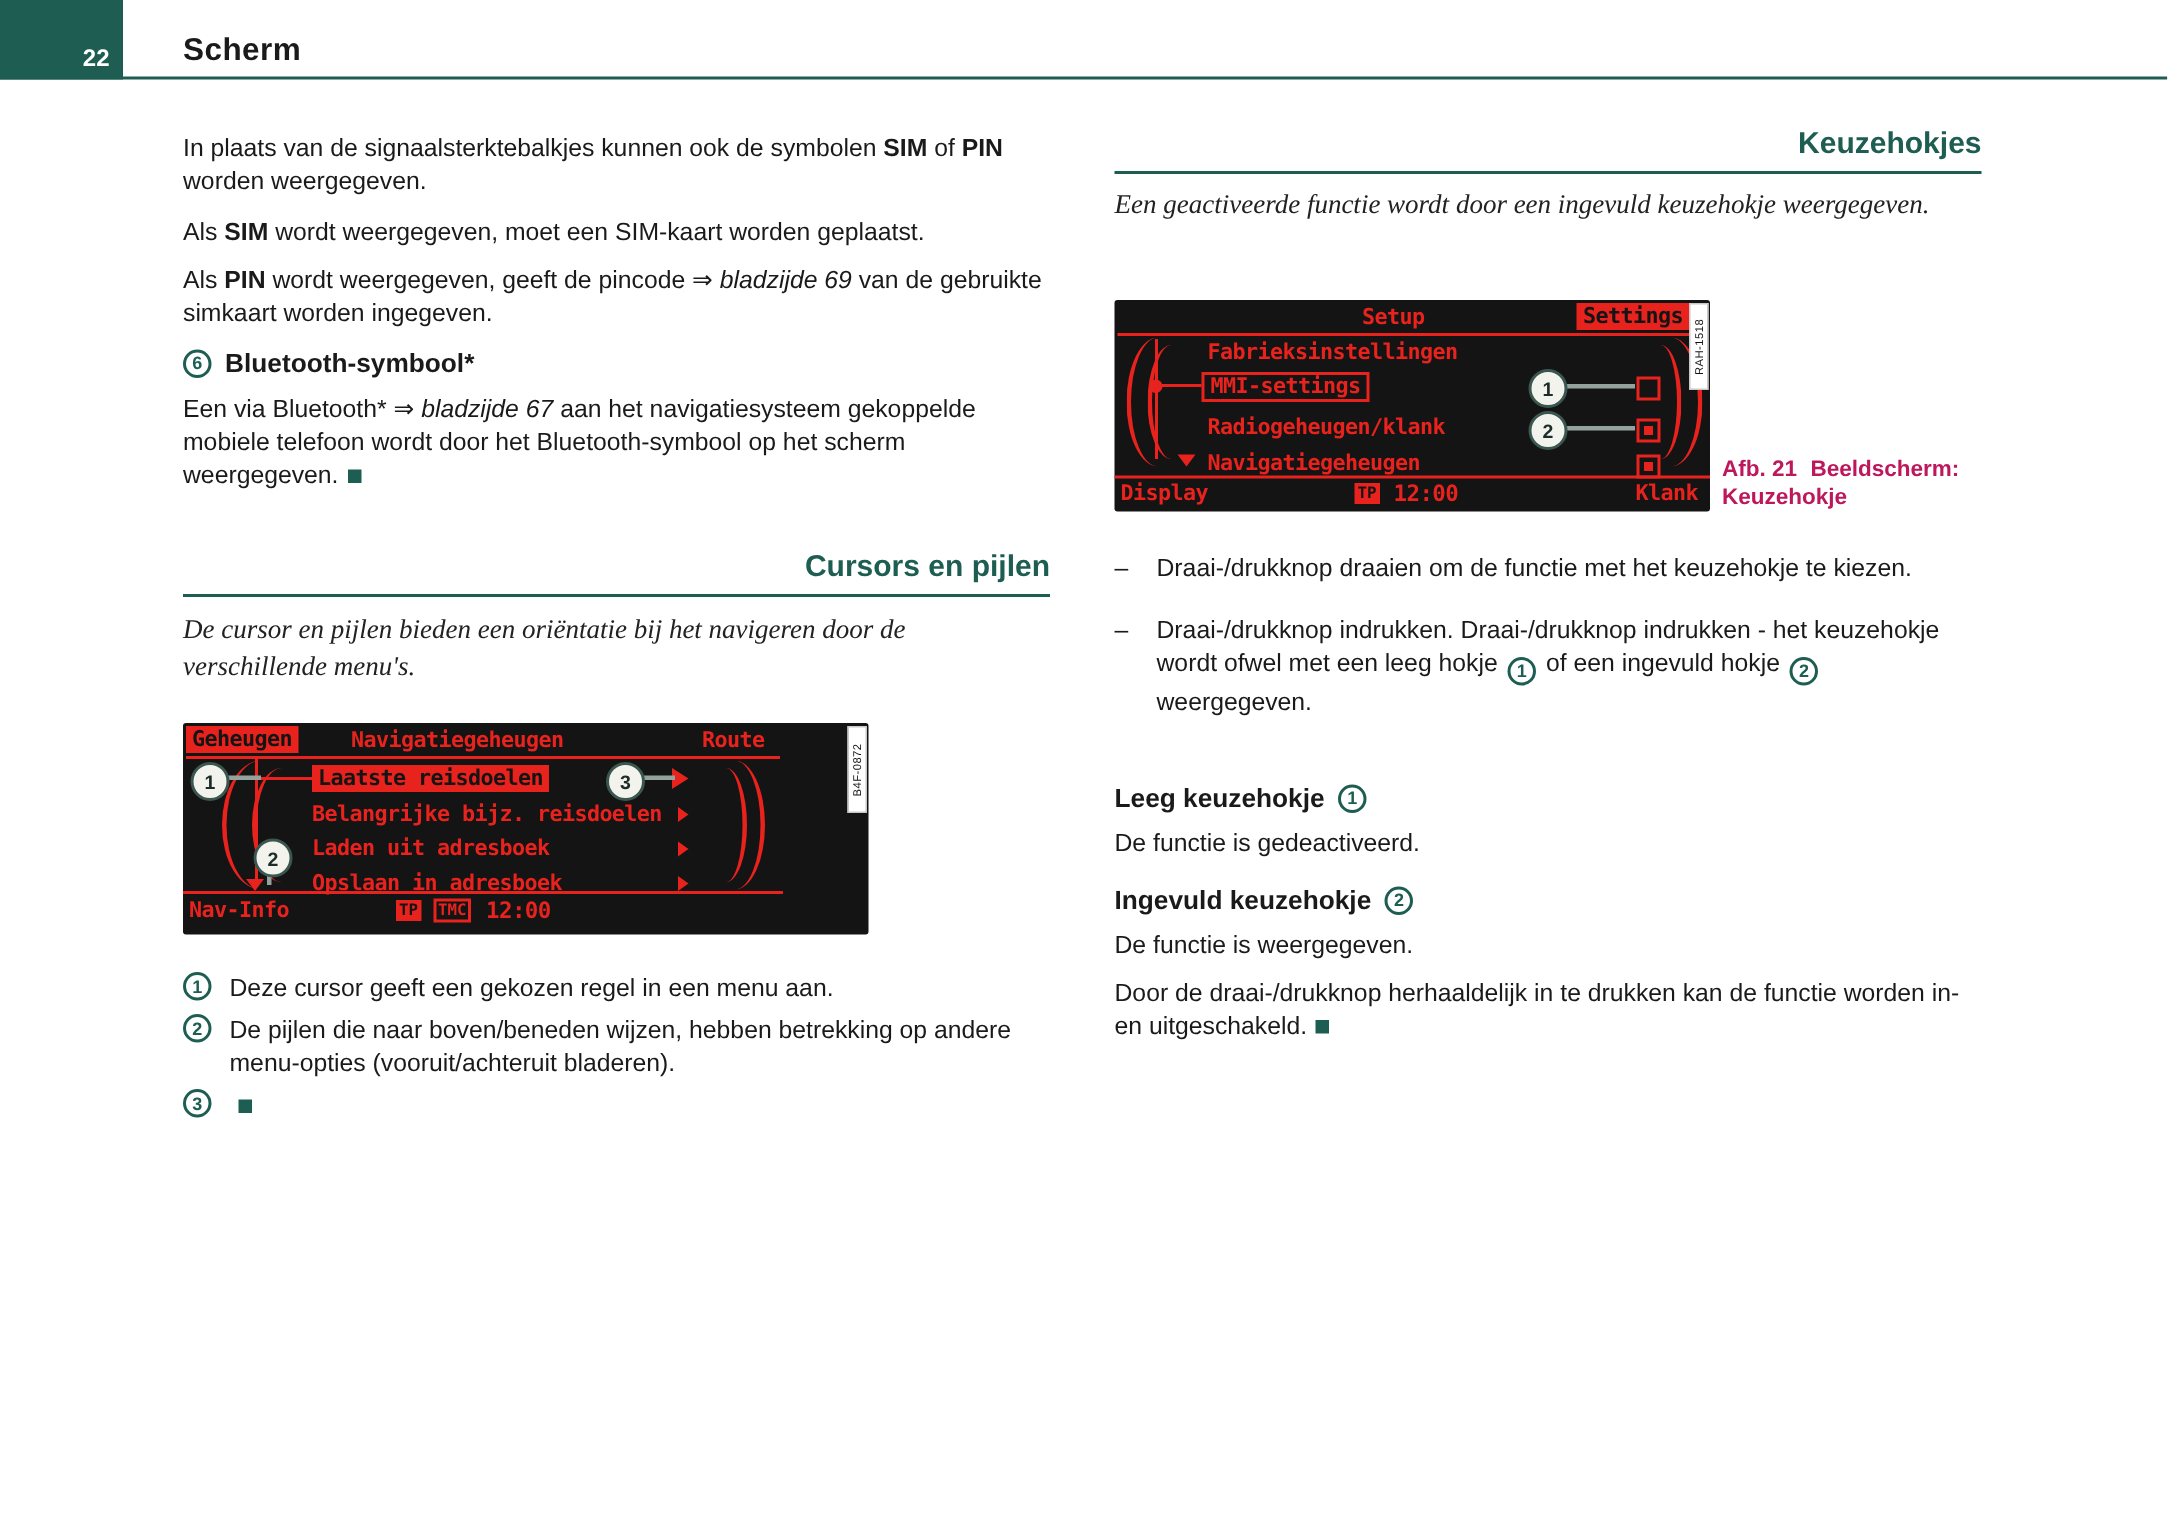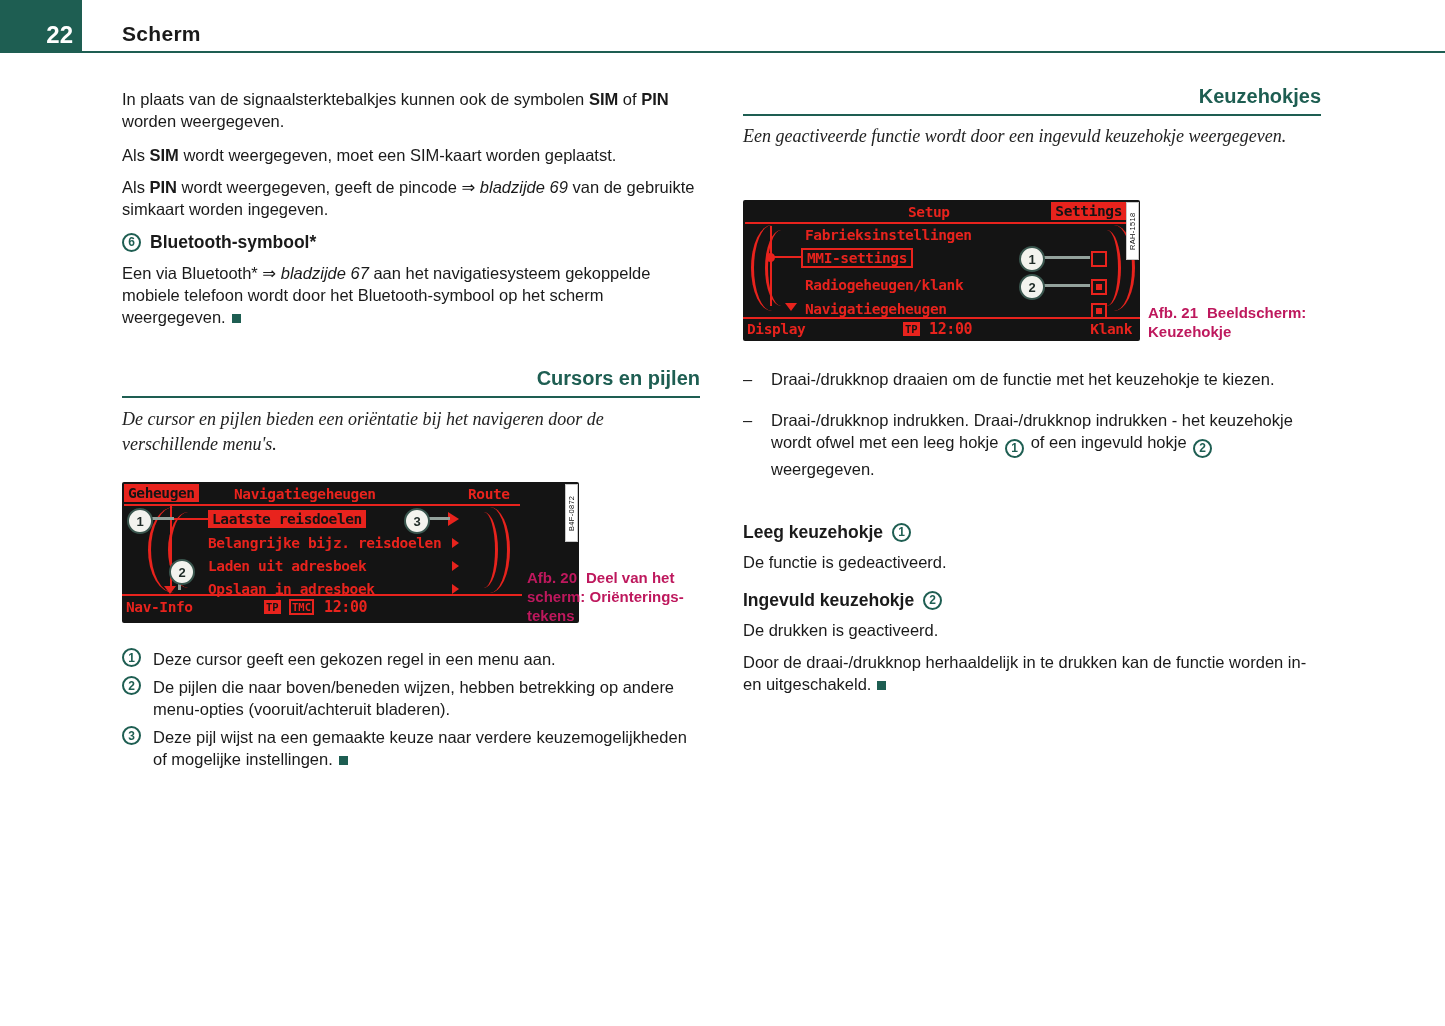--- a/index.html
+++ b/index.html
@@ -7,21 +7,21 @@
     --red:#e8231d;
     --dispbg:#141414;
     --ink:#1a1a1a;
   }
   html,body{margin:0;padding:0;background:#fff;}
   .page{position:relative;width:1445px;height:1026px;background:#fff;overflow:hidden;
         font-family:"Liberation Sans",sans-serif;color:var(--ink);}
   
   .pagenum-box{position:absolute;left:0;top:0;width:82px;height:53px;background:var(--accent);
         color:#fff;display:flex;align-items:flex-end;justify-content:flex-end;
-        padding:0 9px 4px 0;box-sizing:border-box;font-size:24px;font-weight:bold;}
+        padding:0 9px 4px 0;box-sizing:border-box;font-size:16px;font-weight:bold;}
   .header-rule{position:absolute;left:0;top:51px;width:1445px;height:2px;background:var(--accent);}
   .page-title{position:absolute;left:122px;top:22px;font-size:21px;font-weight:bold;letter-spacing:.3px;}
   
   .blk{position:absolute;width:578px;font-size:16.5px;line-height:22px;}
   .b{font-weight:bold;} .i{font-style:italic;}
   .h2{font-size:20px;line-height:24px;font-weight:bold;color:var(--accent);
       border-bottom:2px solid var(--accent);padding-bottom:6px;text-align:right;}
   .intro{font-size:18px;line-height:25px;font-style:italic;color:#222;font-family:Liberation Serif, serif;}
   .h3{font-size:17.5px;line-height:22px;font-weight:bold;display:flex;align-items:center;gap:9px;}
   .cnum{display:inline-flex;align-items:center;justify-content:center;flex:none;
@@ -136,37 +136,34 @@
 
       <div class="code">B4F-0872</div>
 
       <div class="lead" style="left:24px;top:35px;width:28px;height:3px"></div>
       <div class="callout" style="left:5px;top:26px">1</div>
       <div class="lead" style="left:56px;top:98px;width:3px;height:10px"></div>
       <div class="callout" style="left:47px;top:77px">2</div>
       <div class="lead" style="left:304px;top:35px;width:24px;height:3px"></div>
       <div class="callout" style="left:282px;top:26px">3</div>
     </div>
-    <div class="caption" style="top:86px">
-      <span class="lbl">Afb. 20</span><span>Deel van het scherm: Oriënterings-tekens</span>
-    </div>
   </div>
 
   <div class="blk" style="left:122px;top:648px">
     <div class="nrow">
       <span class="cnum">1</span>
       <div class="txt">Deze cursor geeft een gekozen regel in een menu aan.</div>
     </div>
     <div class="nrow">
       <span class="cnum">2</span>
       <div class="txt">De pijlen die naar boven/beneden wijzen, hebben betrekking op andere menu-opties (vooruit/achteruit bladeren).</div>
     </div>
     <div class="nrow">
       <span class="cnum">3</span>
-      <div class="txt"><span>Deze pijl wijst na een gemaakte keuze naar verdere keuzemogelijkheden of mogelijke instellingen.</span><span class="endsq"></span></div>
+      <div class="txt"><span class="endsq"></span></div>
     </div>
   </div>
 
   <div class="blk h2" style="left:743px;top:84px">Keuzehokjes</div>
 
   <div class="blk intro" style="left:743px;top:124px">Een geactiveerde functie wordt door een ingevuld keuzehokje weergegeven.</div>
 
   <div class="figure" style="left:743px;top:200px;width:578px;height:150px">
     <div class="mmi" style="width:397px">
 
@@ -227,19 +224,19 @@
   <div class="blk h3" style="left:743px;top:521px">
     <span>Leeg keuzehokje</span>
     <span class="cnum">1</span>
   </div>
   <div class="blk" style="left:743px;top:551px">De functie is gedeactiveerd.</div>
 
   <div class="blk h3" style="left:743px;top:589px">
     <span>Ingevuld keuzehokje</span>
     <span class="cnum">2</span>
   </div>
-  <div class="blk" style="left:743px;top:619px">De drukken is geactiveerd.</div>
+  <div class="blk" style="left:743px;top:619px">De functie is weergegeven.</div>
 
   <div class="blk" style="left:743px;top:651px">
     <span>Door de draai-/drukknop herhaaldelijk in te drukken kan de functie worden in- en uitgeschakeld.</span><span class="endsq"></span>
   </div>
 
 </div>
 
 </body></html>

